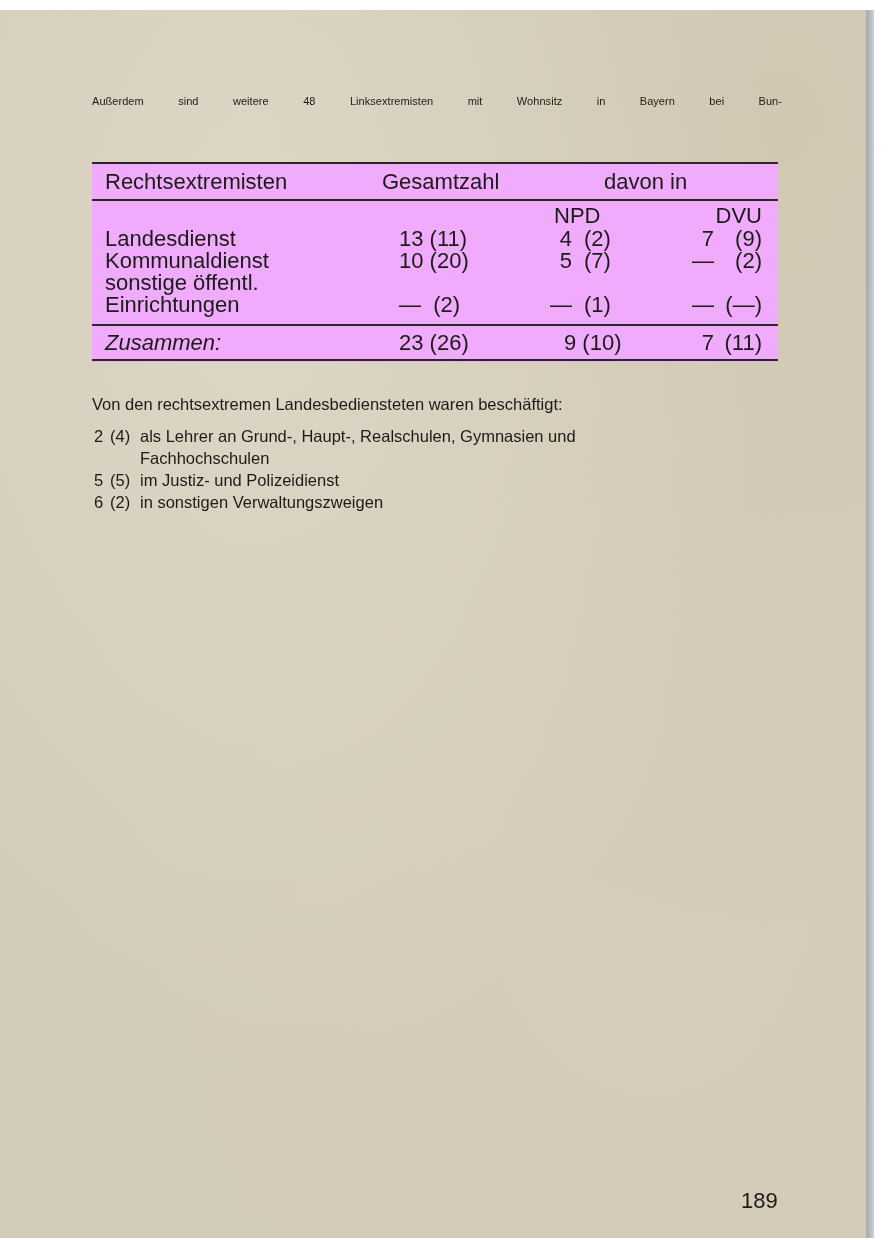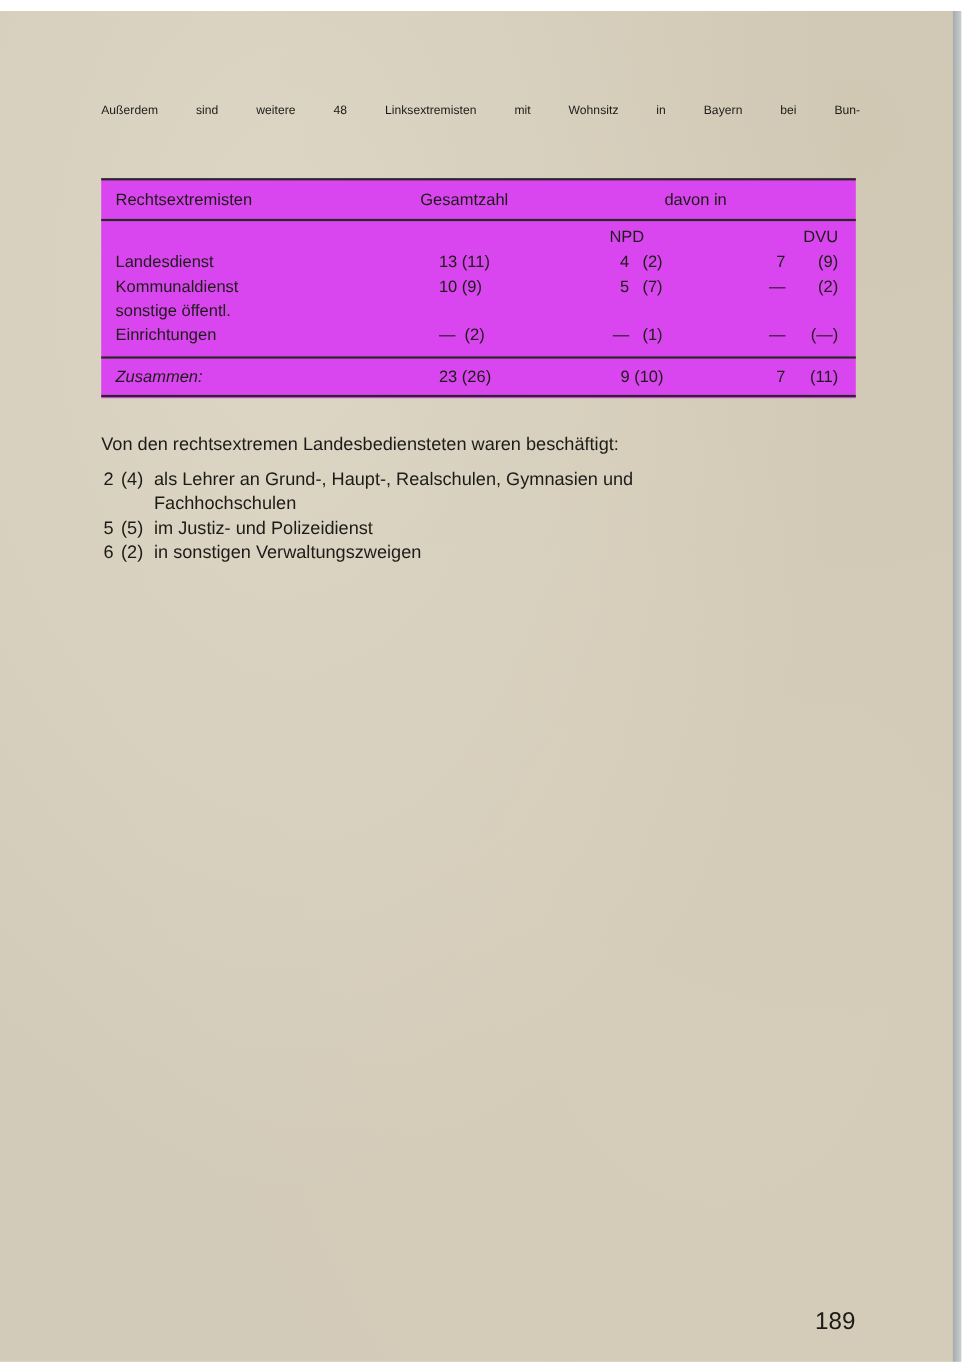--- a/index.html
+++ b/index.html
@@ -43,22 +43,22 @@
       line-height: 24px;
       letter-spacing: 0.05px;
     }
     .intro { top: 89px; }
 
     .table {
       position: absolute;
       left: 92px;
       top: 162px;
       width: 686px;
-      background: #d946ef;
-      font-size: 15px;
+      background: #f0abfc;
+      font-size: 22px;
     }
     .rule {
       position: absolute;
       left: 0;
       width: 686px;
       height: 2px;
       background: #2a2826;
     }
     .cell {
       position: absolute;
@@ -110,21 +110,21 @@
   <div class="cell r" style="left:600px; width:70px; top:43px;">DVU</div>
 
   <div class="cell" style="left:13px; top:66px;">Landesdienst</div>
   <div class="cell" style="left:307px; top:66px;">13 (11)</div>
   <div class="cell r" style="left:460px; width:20px; top:66px;">4</div>
   <div class="cell" style="left:492px; top:66px;">(2)</div>
   <div class="cell r" style="left:600px; width:22px; top:66px;">7</div>
   <div class="cell r" style="left:630px; width:40px; top:66px;">(9)</div>
 
   <div class="cell" style="left:13px; top:88px;">Kommunaldienst</div>
-  <div class="cell" style="left:307px; top:88px;">10 (9)</div>
+  <div class="cell" style="left:307px; top:88px;">10 (20)</div>
   <div class="cell r" style="left:460px; width:20px; top:88px;">5</div>
   <div class="cell" style="left:492px; top:88px;">(7)</div>
   <div class="cell r" style="left:596px; width:26px; top:88px;">—</div>
   <div class="cell r" style="left:630px; width:40px; top:88px;">(2)</div>
 
   <div class="cell" style="left:13px; top:110px;text-align:right;">sonstige öffentl.</div>
   <div class="cell" style="left:13px; top:132px;">Einrichtungen</div>
   <div class="cell" style="left:307px; top:132px; white-space:pre;">—  (2)</div>
   <div class="cell r" style="left:454px; width:26px; top:132px;">—</div>
   <div class="cell" style="left:492px; top:132px;">(1)</div>

